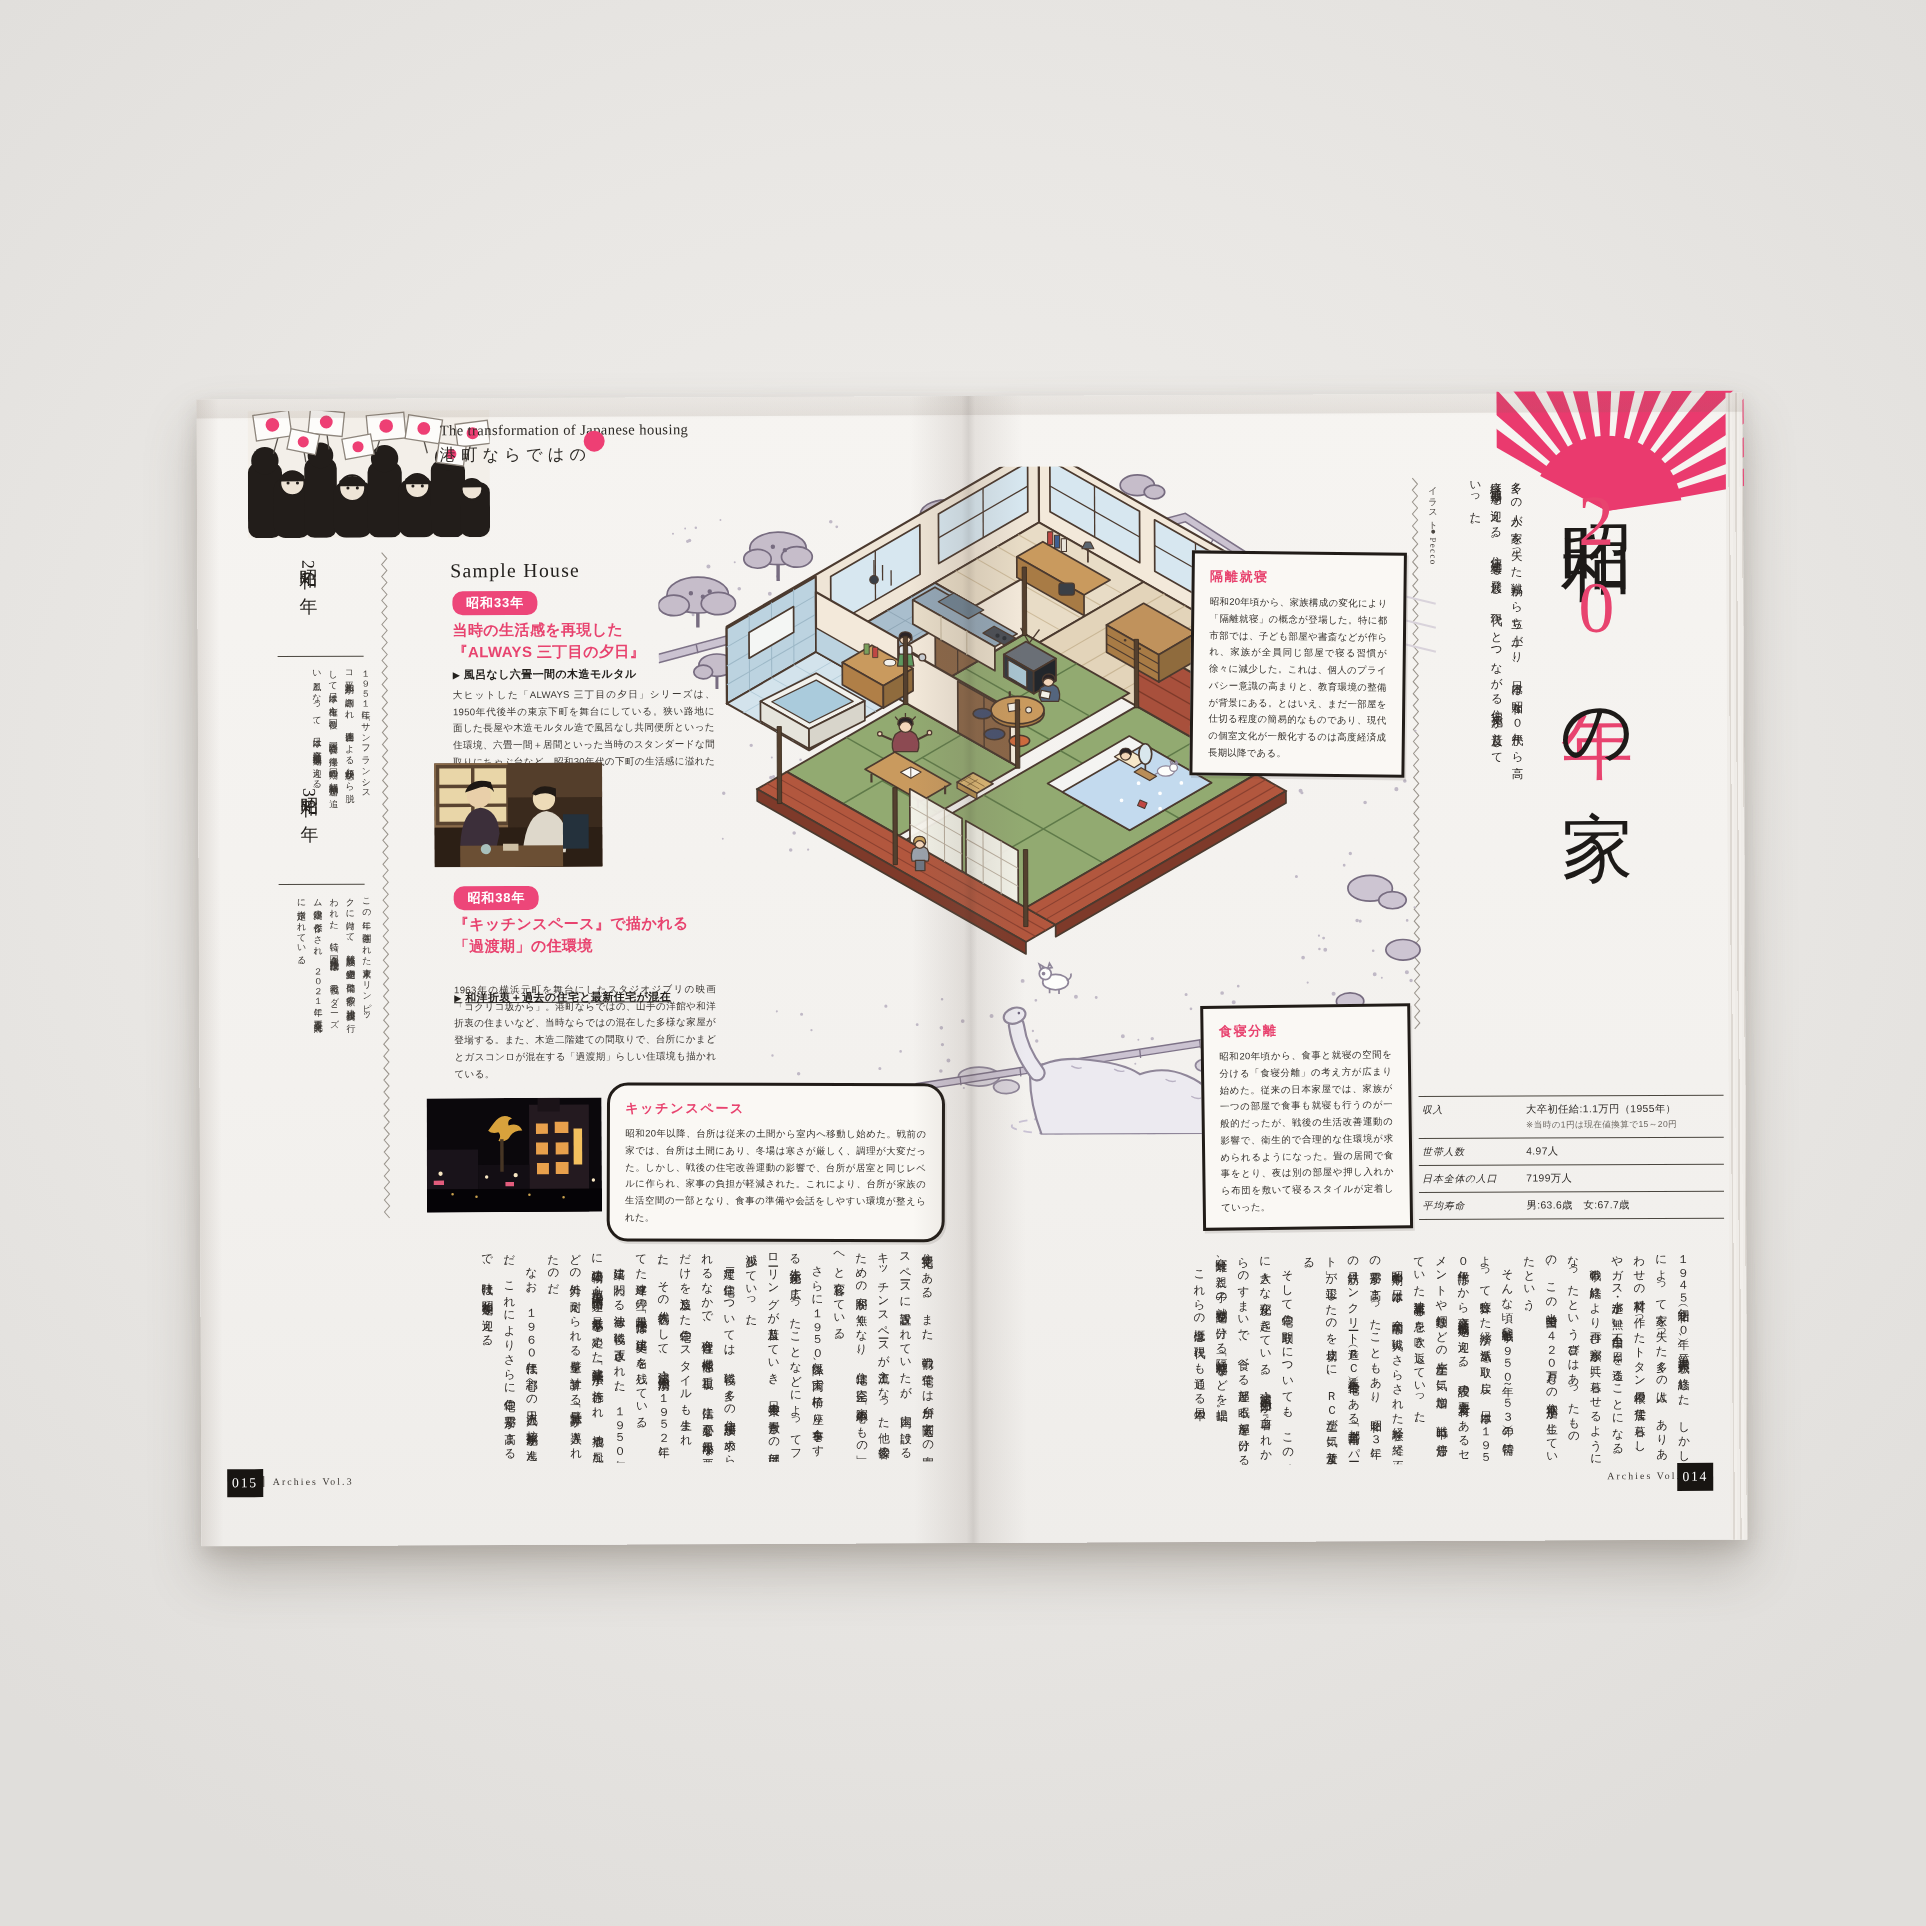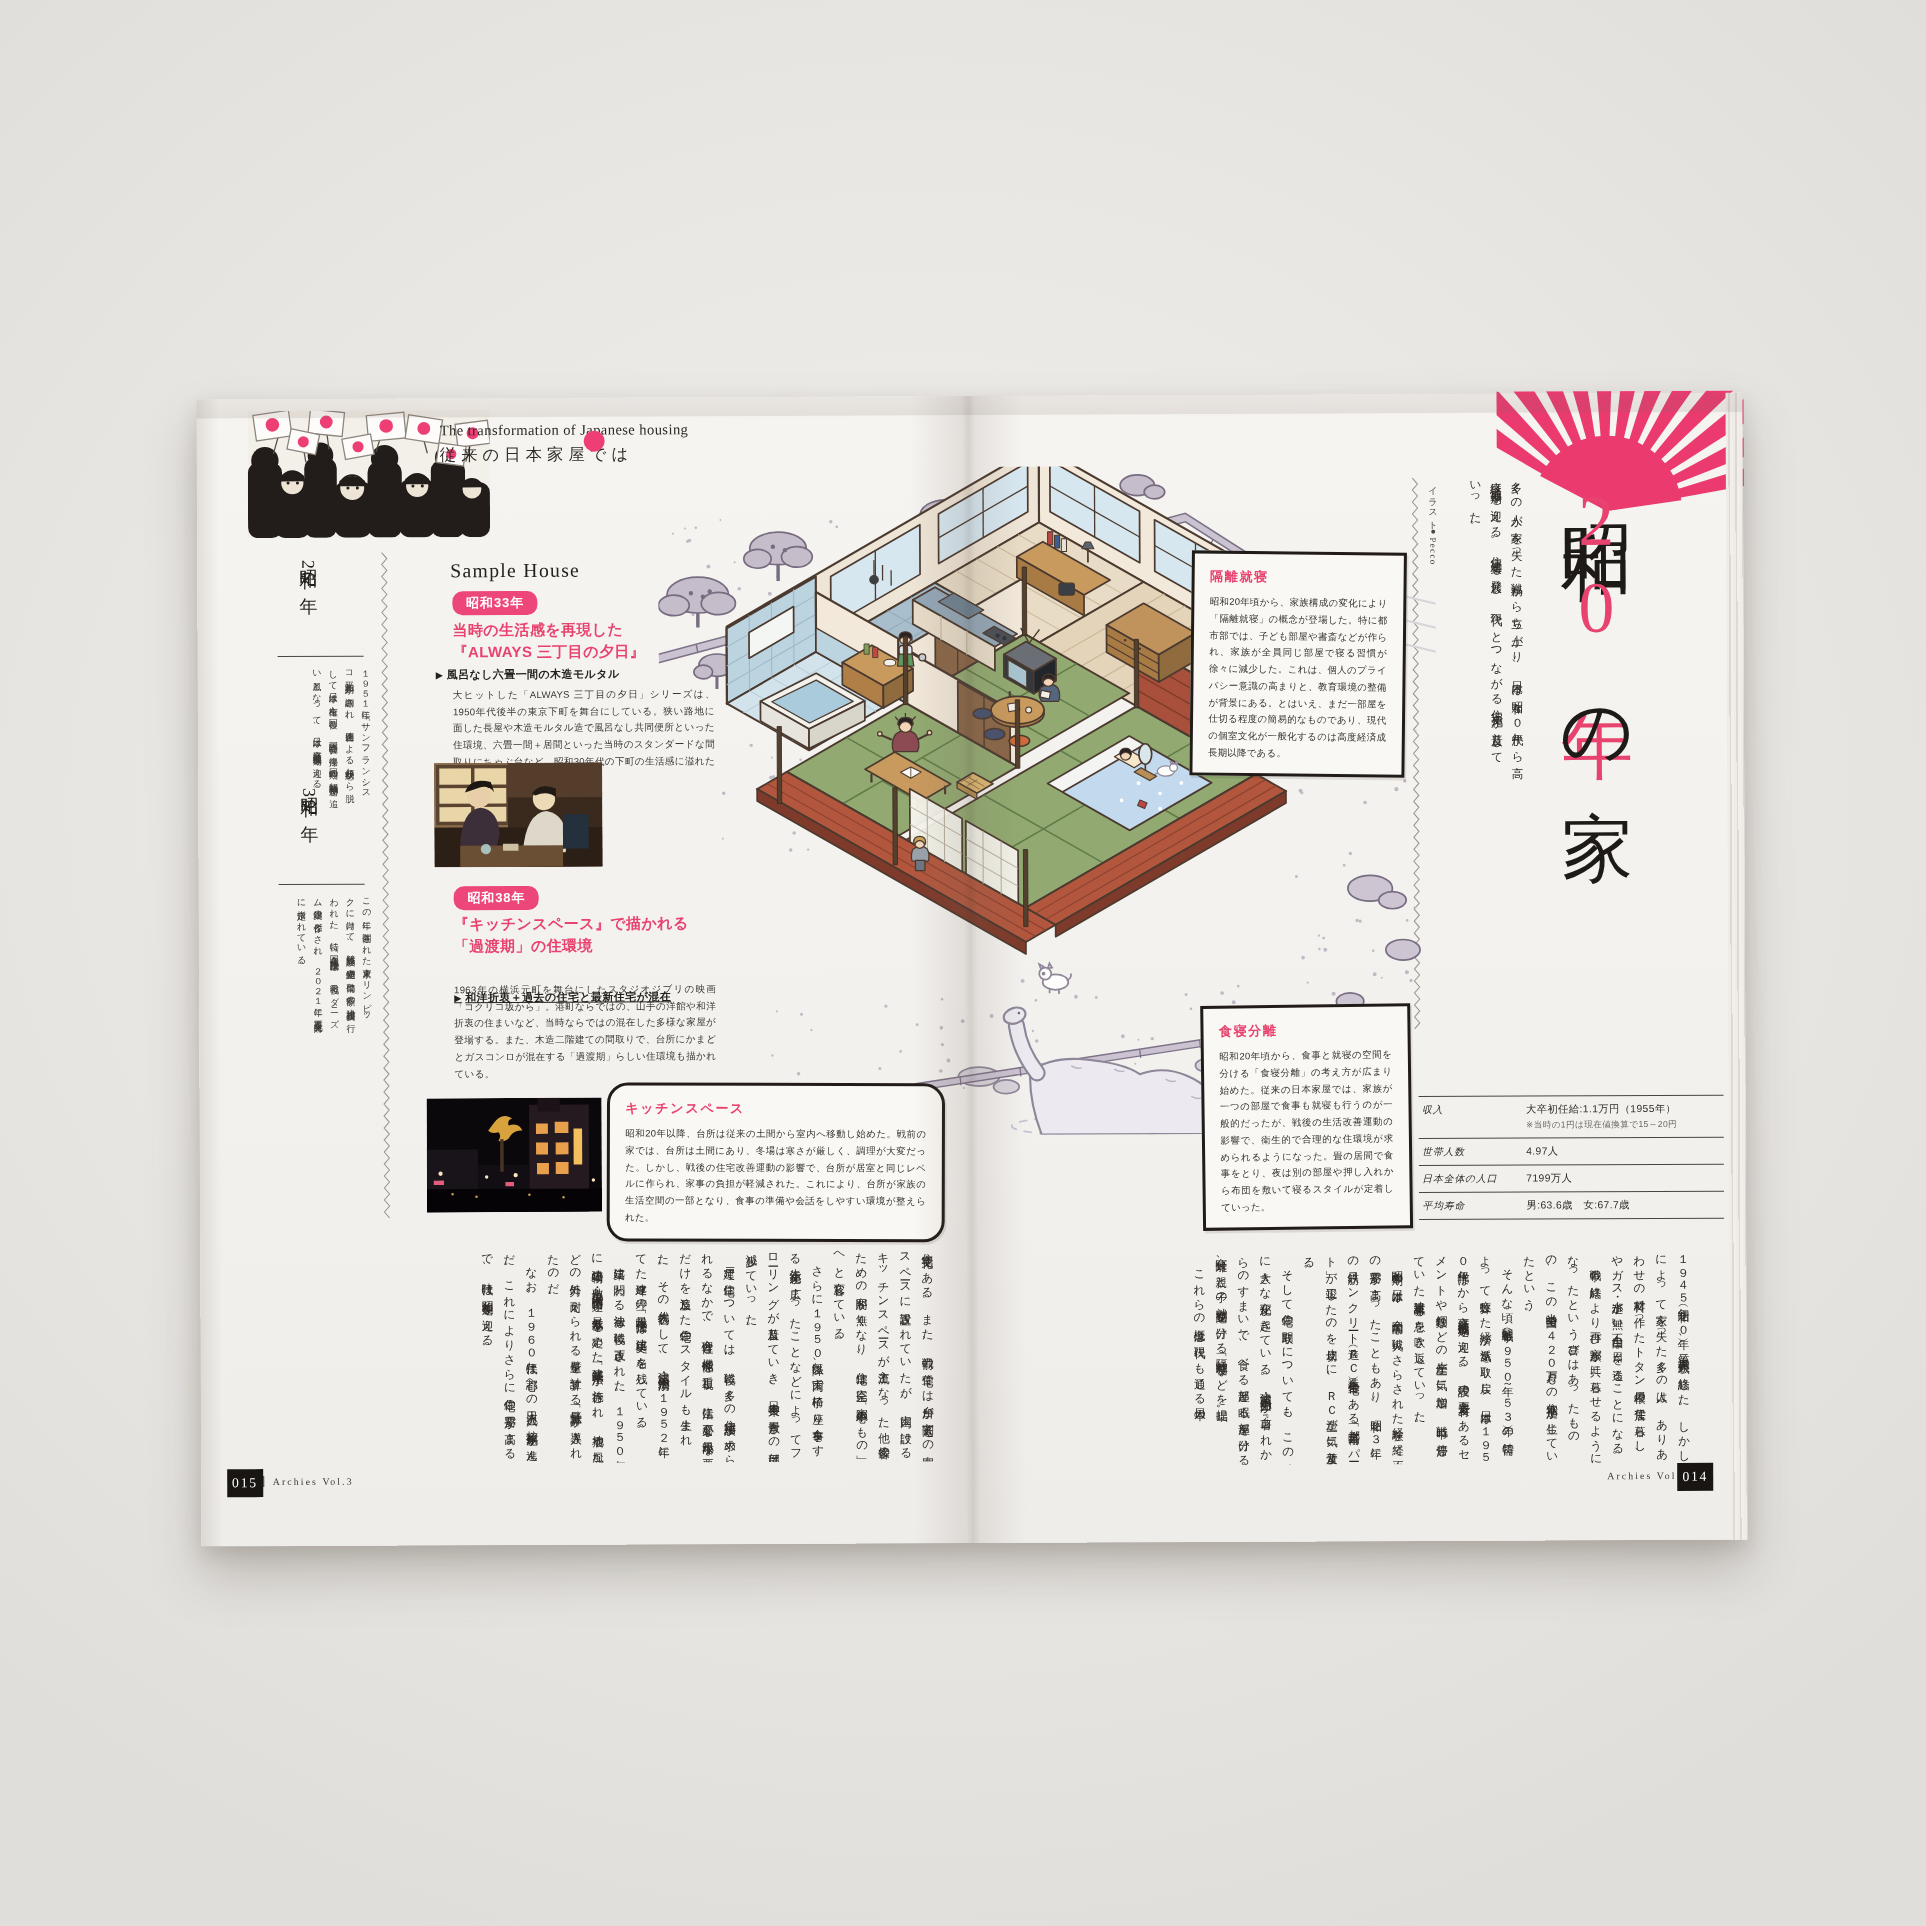--- a/index.html
+++ b/index.html
@@ -56,21 +56,21 @@
   #sample-heading{left:253px;top:161px;font-size:19.7px;letter-spacing:1.3px;color:#23201d;}
   .badge{background:#ed4679;color:#fff;font-weight:700;font-size:13px;letter-spacing:0.9px;
     padding:2.6px 13.7px 3.4px;border-radius:10.3px;display:inline-block;}
   #badge1{left:255px;top:193px;}
   #badge2{left:255px;top:488px;}
   .headline{color:#e8436f;font-weight:700;font-size:15px;line-height:22px;letter-spacing:0.4px;}
   #headline1{left:255px;top:221px;}
   #headline2{left:255px;top:515px;}
   .subline{color:#23201d;font-weight:700;font-size:11px;letter-spacing:0.4px;}
   .subline .tri{color:#23201d;font-size:9.4px;margin-right:3.4px;}
-  #sub1{left:238px;top:269px;}
+  #sub1{left:255px;top:269px;}
   #sub2{left:255px;top:592px;text-decoration:underline;}
   .feature-body{width:262px;font-size:9.6px;line-height:16.7px;letter-spacing:0.3px;color:#3b3733;text-align:justify;}
   #body1{left:255px;top:289px;}
   #body2{left:255px;top:584px;}
   .photo{border:0;display:block;}
   #photo1{left:236px;top:365px;width:168px;height:104px;}
   #photo2{left:227px;top:700px;width:175px;height:114px;}
 
   
   .callout{background:#faf8f4;border:3.4px solid #211c18;padding:13.7px 15.4px 12px;z-index:30;box-shadow:1.7px 2.6px 0 rgba(60,50,40,.12);}
@@ -178,21 +178,21 @@
         <circle cx="162" cy="18" r="8"></circle>
       <circle cx="206" cy="21" r="7.5"></circle>
         <circle cx="263" cy="27" r="7"></circle>
         <circle cx="65" cy="36" r="6.5"></circle>
       <circle cx="129" cy="42" r="6.5"></circle>
         <circle cx="238" cy="51" r="6"></circle>
     </g>
   </svg>
 
   <div id="header-en" class="abs serif">The transformation of Japanese housing</div>
-  <div id="header-ja" class="abs serif">従来の日本家屋では</div>
+  <div id="header-ja" class="abs serif">港町ならではの</div>
   <div id="header-dot" class="abs" style="background:#ee3f74;"></div>
 
   <div id="era1-head" class="abs vtext serif era-head">昭和26年</div>
   <div id="era1-rule" class="abs era-rule"></div>
   <div id="era1-body" class="abs vtext era-body">１９５１年に「サンフランシスコ平和条約」が調印され、連合国による占領状態から脱して日本は主権を回復し、国際社会に復帰。同時期の朝鮮戦争特需が追い風となって、日本は高度経済成長期を迎える。</div>
 
   <div id="era2-head" class="abs vtext serif era-head">昭和39年</div>
   <div id="era2-rule" class="abs era-rule"></div>
   <div id="era2-body" class="abs vtext era-body">この年に開催された東京オリンピックに向けて、競技施設や交通網の整備に多額の建設投資が行われた。特に「国立代々木競技場」は、戦後モダニズム建築の傑作とされ、２０２１年に重要文化財に指定されている。</div>
 

